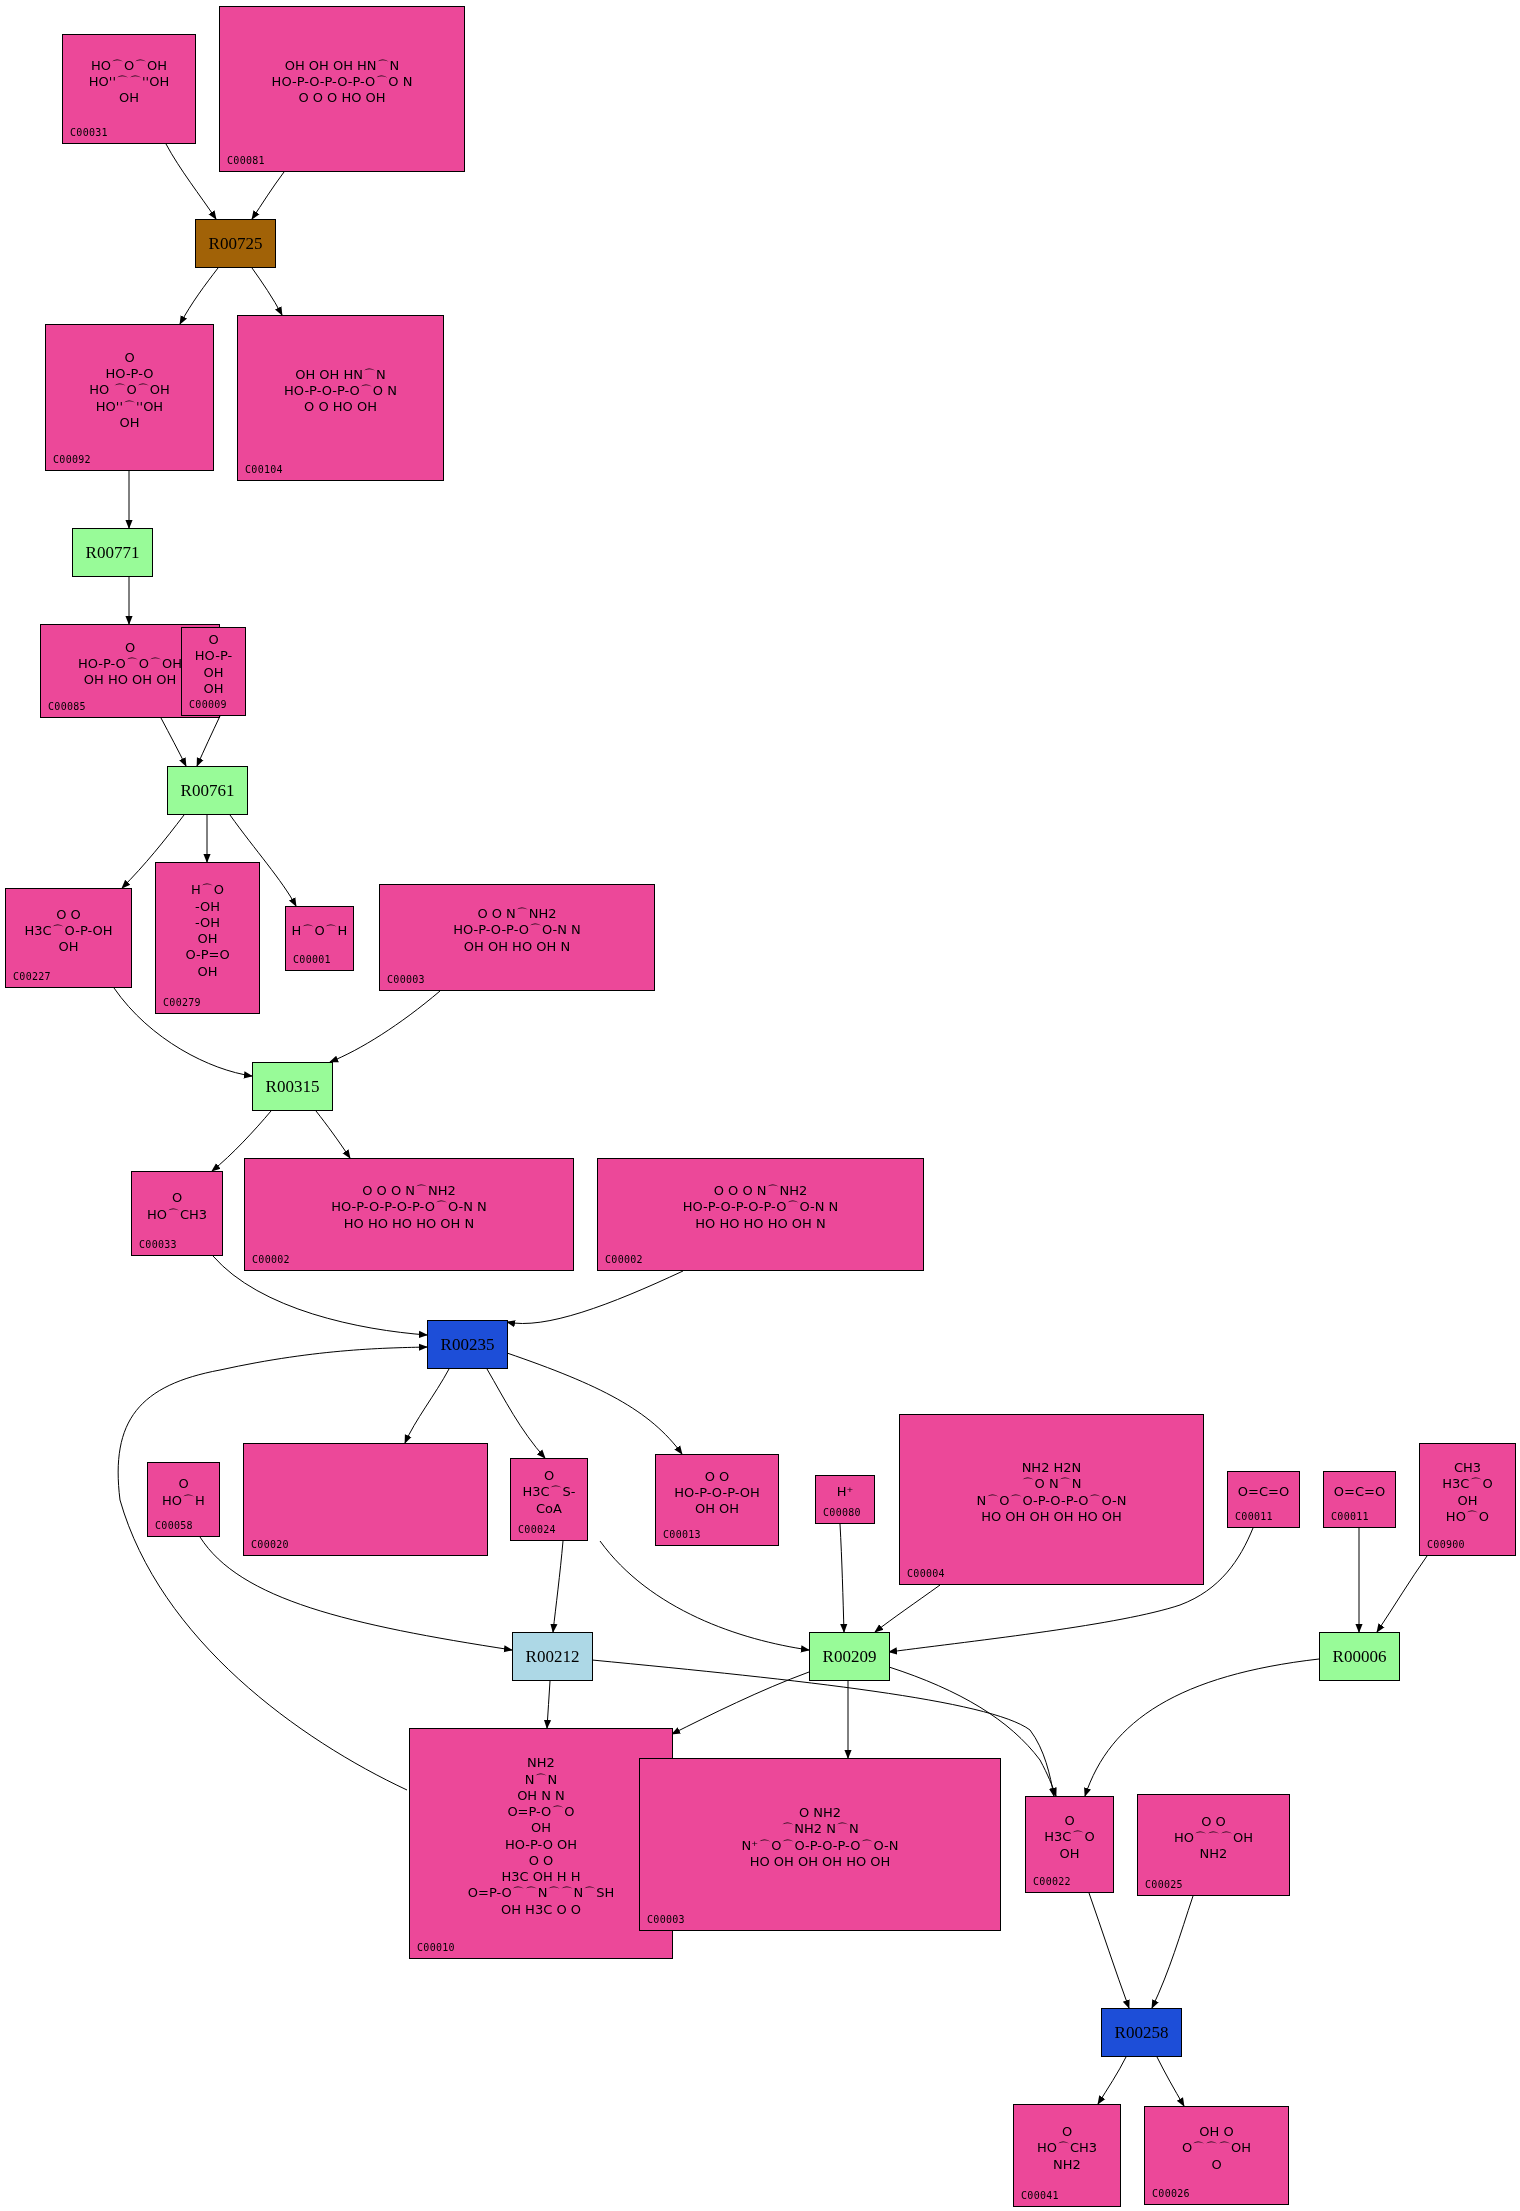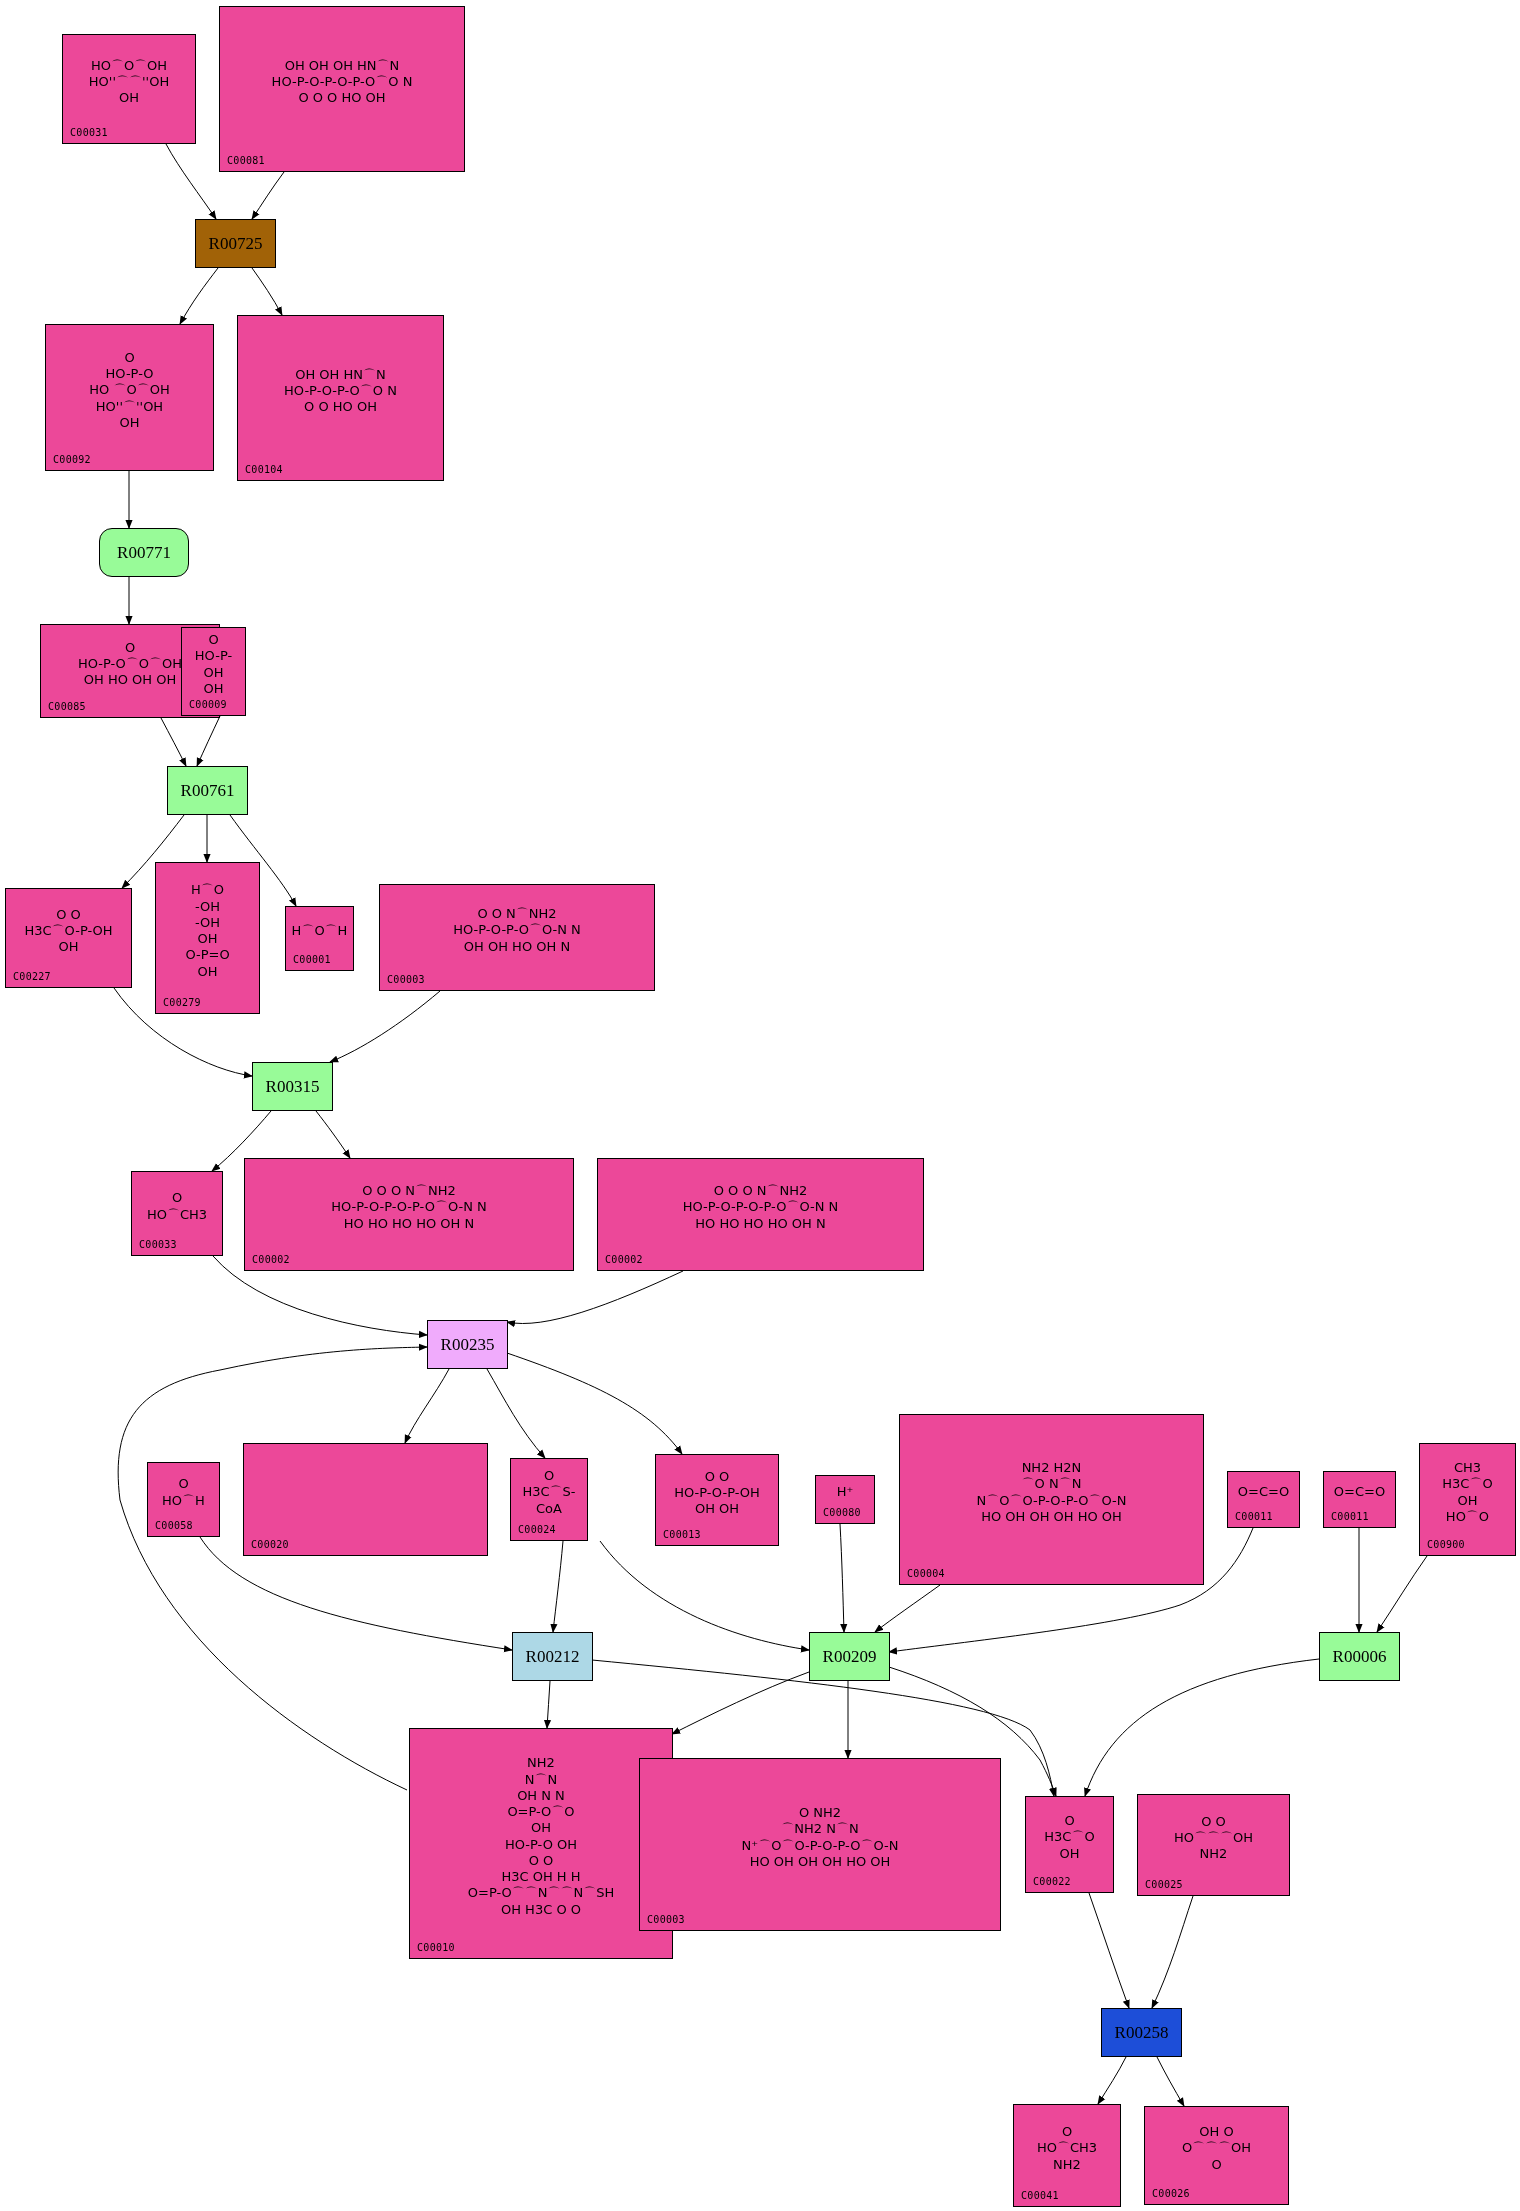--- a/index.html
+++ b/index.html
@@ -56,24 +56,24 @@
     <path d="M889,1667 C960,1690 1010,1720 1040,1760 C1048,1775 1052,1785 1056,1796"></path>
     <path d="M1319,1659 C1180,1675 1110,1720 1085,1796"></path>
     <path d="M1089,1893 C1102,1930 1115,1970 1129,2008"></path>
     <path d="M1193,1896 C1180,1935 1170,1970 1152,2008"></path>
     <path d="M1126,2057 C1118,2073 1108,2088 1098,2104"></path>
     <path d="M1157,2057 C1165,2073 1174,2089 1184,2106"></path>
   </g>
 </svg>
 
 <div class="rxn" style="left:195px;top:219px;width:81px;height:49px;background:#a16207;">R00725</div>
-<div class="rxn" style="left:99px;top:528px;width:90px;height:49px;background:#98fb98;border-radius:13px;">R00771</div>
+<div class="rxn" style="left:72px;top:528px;width:81px;height:49px;background:#98fb98;">R00771</div>
 <div class="rxn" style="left:167px;top:766px;width:81px;height:49px;background:#98fb98;">R00761</div>
 <div class="rxn" style="left:252px;top:1062px;width:81px;height:49px;background:#98fb98;">R00315</div>
-<div class="rxn" style="left:427px;top:1320px;width:81px;height:49px;background:#f0abfc;">R00235</div>
+<div class="rxn" style="left:427px;top:1320px;width:81px;height:49px;background:#1d4ed8;">R00235</div>
 <div class="rxn" style="left:512px;top:1632px;width:81px;height:49px;background:#add8e6;text-align:right;">R00212</div>
 <div class="rxn" style="left:809px;top:1632px;width:81px;height:49px;background:#98fb98;">R00209</div>
 <div class="rxn" style="left:1319px;top:1632px;width:81px;height:49px;background:#98fb98;">R00006</div>
 <div class="rxn" style="left:1101px;top:2008px;width:81px;height:49px;background:#1d4ed8;">R00258</div>
 
 <div class="cpd" style="left:62px;top:34px;width:134px;height:110px;">
   <div class="formula">HO⌒O⌒OH
 HO''⌒⌒''OH
 OH</div>
   <div class="cid">C00031</div>

